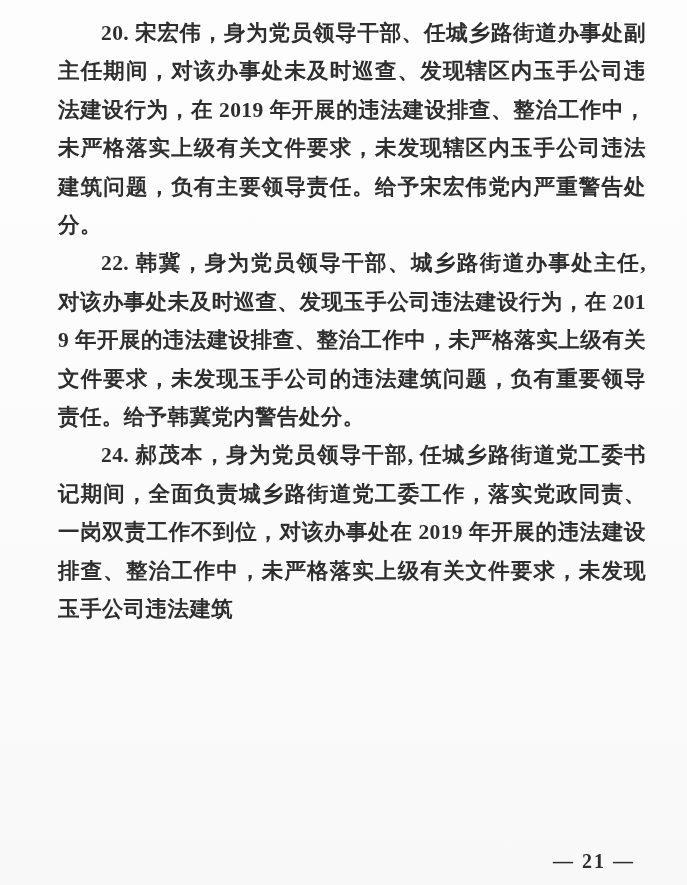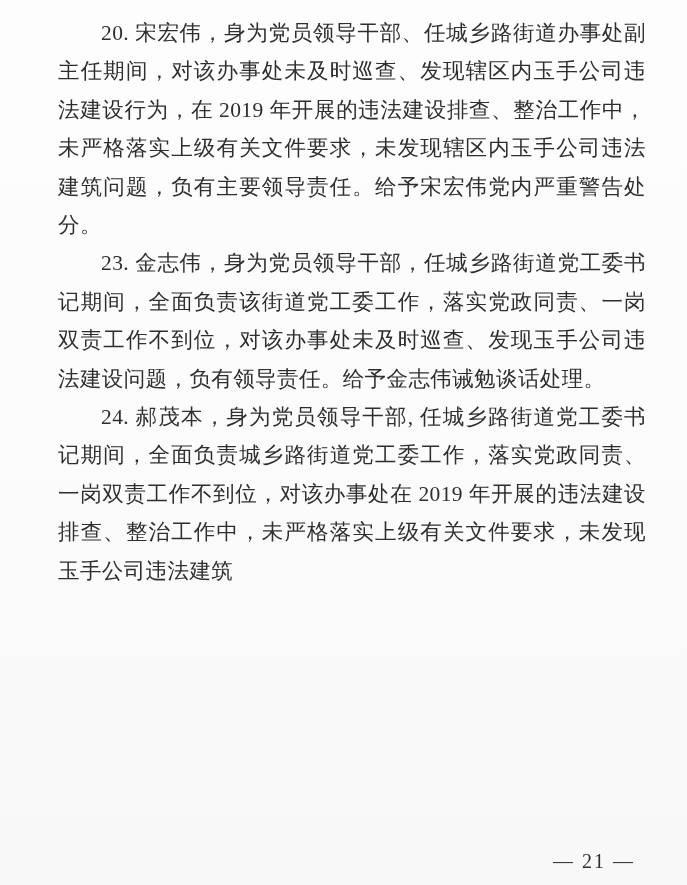--- a/index.html
+++ b/index.html
@@ -9,20 +9,21 @@
   }
   .page {
     position: relative;
     width: 687px;
     height: 885px;
     margin: 0 auto;
     background: linear-gradient(180deg, #fdfdfd 0%, #fbfbfb 55%, #f8f8f8 100%);
     overflow: hidden;
     font-family: "Liberation Serif", "DejaVu Serif", serif;
     color: #2e2e2e;
+    font-weight: bold;
   }
   .content {
     position: absolute;
     left: 58px;
     top: 14px;
     width: 588px;
   }
   p.para {
     margin: 0;
     padding: 0;
@@ -44,17 +45,17 @@
     white-space: nowrap;
     margin-left: 28px;
   }
 </style>
 </head>
 <body>
 
 <div class="page">
   <div class="content">
     <p class="para">20. 宋宏伟，身为党员领导干部、任城乡路街道办事处副主任期间，对该办事处未及时巡查、发现辖区内玉手公司违法建设行为，在 2019 年开展的违法建设排查、整治工作中，未严格落实上级有关文件要求，未发现辖区内玉手公司违法建筑问题，负有主要领导责任。给予宋宏伟党内严重警告处分。</p>
-    <p class="para">23. 金志伟，身为党员领导干部，任城乡路街道党工委书记期间，全面负责该街道党工委工作，落实党政同责、一岗双责工作不到位，对该办事处未及时巡查、发现玉手公司违法建设问题，负有领导责任。给予金志伟诫勉谈话处理。</p>
+    <p class="para">22. 韩冀，身为党员领导干部、城乡路街道办事处主任, 对该办事处未及时巡查、发现玉手公司违法建设行为，在 2019 年开展的违法建设排查、整治工作中，未严格落实上级有关文件要求，未发现玉手公司的违法建筑问题，负有重要领导责任。给予韩冀党内警告处分。</p>
     <p class="para">24. 郝茂本，身为党员领导干部, 任城乡路街道党工委书记期间，全面负责城乡路街道党工委工作，落实党政同责、一岗双责工作不到位，对该办事处在 2019 年开展的违法建设排查、整治工作中，未严格落实上级有关文件要求，未发现玉手公司违法建筑</p>
   </div>
   <div class="page-number">— 21 —</div>
 </div>
 
 </body></html>

